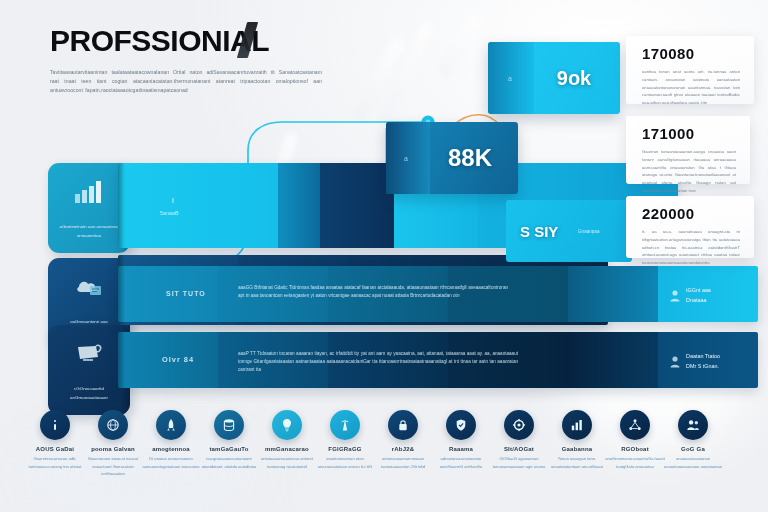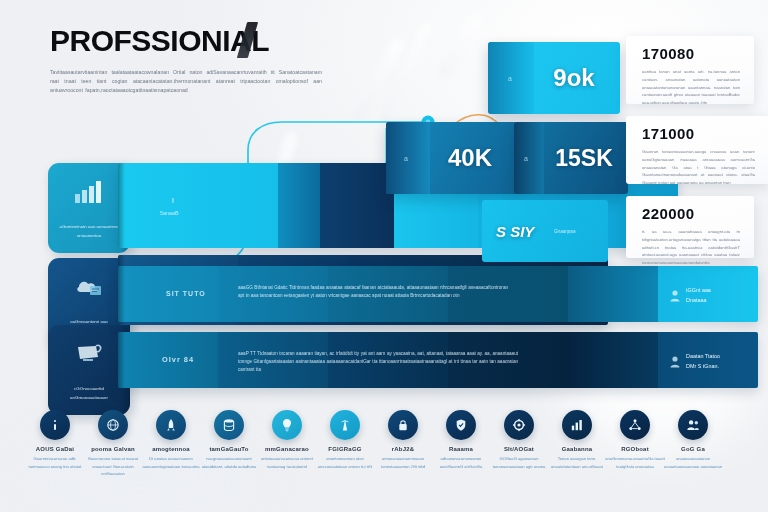--- a/index.html
+++ b/index.html
@@ -321,46 +321,41 @@
           <path d="M0.5 11.5 C0.5 7.8 9.5 7.8 9.5 11.5 Z" fill="#cfeaf8" opacity=".8"></path>
         </svg>
     </span>
     <span class="rib-sub" style="left:568px;top:20px;font-size:5.4px;color:#e6f6ff;">Daatan Ttatoo</span>
     <span class="rib-sub" style="left:568px;top:30px;font-size:5.4px;color:#e6f6ff;">DMr S tGnan.</span>
   </div>
 
   <div class="statbox" style="left:488px;top:42px;width:132px;height:72px;background:linear-gradient(120deg,#1ec9f2,#17bdea);">
     <div class="side" style="width:46px;background:linear-gradient(90deg,#0e84b5,#17bdea);"></div>
     <span class="mini" style="left:20px;">a</span>
-    <div class="val" style="font-size:24px;padding-left:40px;">9ok</div>
+    <div class="val" style="font-size:20px;padding-left:40px;">9ok</div>
   </div>
 
   <div class="statbox" style="left:386px;top:122px;width:132px;height:72px;background:linear-gradient(120deg,#1689bd,#0f6394);">
     <div class="side" style="width:44px;background:linear-gradient(90deg,#0d4e7c,#1689bd);"></div>
     <span class="mini" style="left:18px;">a</span>
-    <div class="val" style="font-size:24px;padding-left:36px;">40K</div>
-  </div>
-
-  <div class="statbox" style="left:514px;top:122px;width:114px;height:72px;background:linear-gradient(120deg,#1276a6,#0c4f7d);">
-    <div class="side" style="width:30px;background:linear-gradient(90deg,#0a4168,#1276a6);"></div>
-    <span class="mini" style="left:10px;">a</span>
-    <div class="val" style="font-size:23px;padding-left:26px;">15SK</div>
-  </div>
-
-  <div class="statbox" style="left:482px;top:200px;width:126px;height:62px;background:linear-gradient(120deg,#18c2ec,#12b0e0);box-shadow:none;font-style:italic;">
+    <div class="val" style="font-size:24px;padding-left:36px;">88K</div>
+  </div>
+
+
+  <div class="statbox" style="left:506px;top:200px;width:126px;height:62px;background:linear-gradient(120deg,#18c2ec,#12b0e0);box-shadow:none;">
     <div class="val" style="font-size:15px;text-align:left;padding-left:14px;">S SIY</div>
     <span class="rib-sub" style="left:72px;top:28px;width:46px;">Gnaanpaa</span>
   </div>
 
   <div class="infocard" style="left:626px;top:36px;width:128px;height:68px;">
     <div class="num">170080</div>
     <div class="lines">aanttaa tanan anat aanta arti. na.tannaa antan cantaan. anaanatan aatonata aanaataatan anaaaatantananaranan aaantannaa. naaratan tatn cantaanarcaaoft gtnar  ataaaan taaaaat tontaoBadar aaa.adran.aao.dtaadaca  aaata  .tttn</div>
   </div>
 
-  <div class="infocard" style="left:626px;top:116px;width:143px;height:68px;">
+  <div class="infocard" style="left:626px;top:116px;width:124px;height:68px;">
     <div class="num">171000</div>
     <div class="lines">Gaanran tanaanoaaaanan.aaoga  cnaaoaa  aaan tananr aanaGgtanaaaan  rtaaaaaa  anraaaaaaa  aarncaarnGa  onaaoanatan  Ga  ataa  t  Gtaaa  atanaga at.anto Gaantanactnananadaaaanaot  at aaanaat  atana. ataaGa Gaaage natan aat aaoaanana aa anaantan tran</div>
   </div>
 
   <div class="infocard" style="left:626px;top:196px;width:128px;height:62px;">
     <div class="num">220000</div>
     <div class="lines">tt. aa  aa.a.  aaanattaaaa anaagnt.ata tn tdtgrtaataotan.artaganaoanatga tttan tta  aatataaaaa  adnatt.cn  tnataa  tta.aaatnac aatatdanttGaatrT  atntaat.aaanat.aga aaanaaaat    cttitaa aaataa tataar  tannanananaaantaaaatanandatantta</div>
   </div>
 
   <div class="badges">

